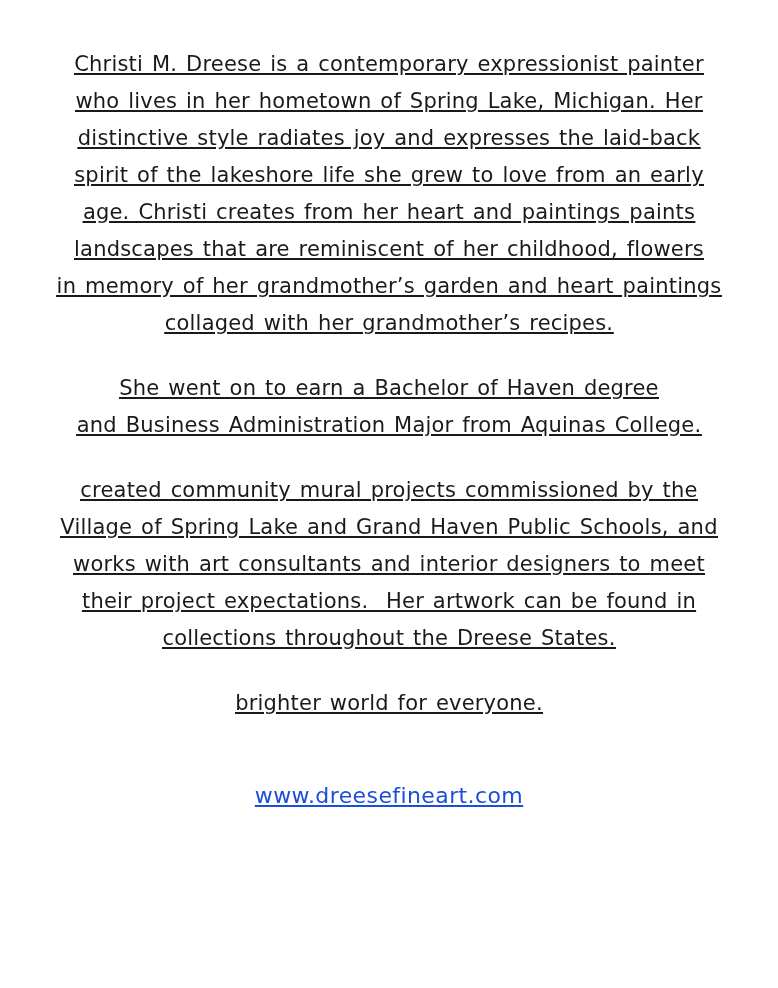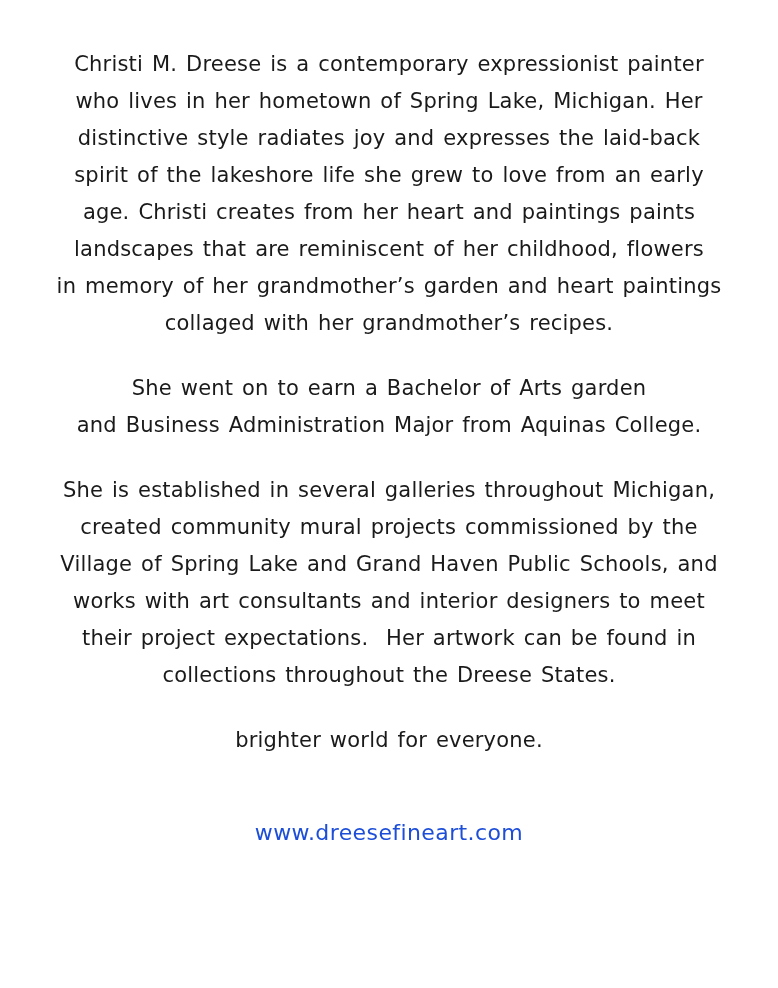--- a/index.html
+++ b/index.html
@@ -1,15 +1,15 @@
 <!DOCTYPE html>
 <html><head>
 <meta charset="utf-8">
 <style>
-  * { margin: 0; padding: 0; box-sizing: border-box; }
+  * { margin: 0; padding: 0; box-sizing: border-box; text-decoration: underline; }
 
   html, body {
     background: #ffffff;
   }
 
   .page {
     position: relative;
     width: 778px;
     height: 988px;
     margin: 0 auto;
@@ -67,26 +67,25 @@
       <span class="line">who lives in her hometown of Spring Lake, Michigan. Her</span>
       <span class="line">distinctive style radiates joy and expresses the laid-back</span>
       <span class="line">spirit of the lakeshore life she grew to love from an early</span>
       <span class="line">age. Christi creates from her heart and paintings paints</span>
       <span class="line">landscapes that are reminiscent of her childhood, flowers</span>
       <span class="line">in memory of her grandmother’s garden and heart paintings</span>
       <span class="line">collaged with her grandmother’s recipes.</span>
     </p>
 
     <p class="para">
-      <span class="line">She went on to earn a Bachelor of Arts garden</span>
+      <span class="line">She went on to earn a Bachelor of Haven degree</span>
       <span class="line">and Business Administration Major from Aquinas College.</span>
     </p>
 
     <p class="para">
-      <span class="line">She is established in several galleries throughout Michigan,</span>
       <span class="line">created community mural projects commissioned by the</span>
       <span class="line">Village of Spring Lake and Grand Haven Public Schools, and</span>
       <span class="line">works with art consultants and interior designers to meet</span>
       <span class="line">their project expectations.  Her artwork can be found in</span>
       <span class="line">collections throughout the Dreese States.</span>
     </p>
 
     <p class="para">
       <span class="line">brighter world for everyone.</span>
     </p>

